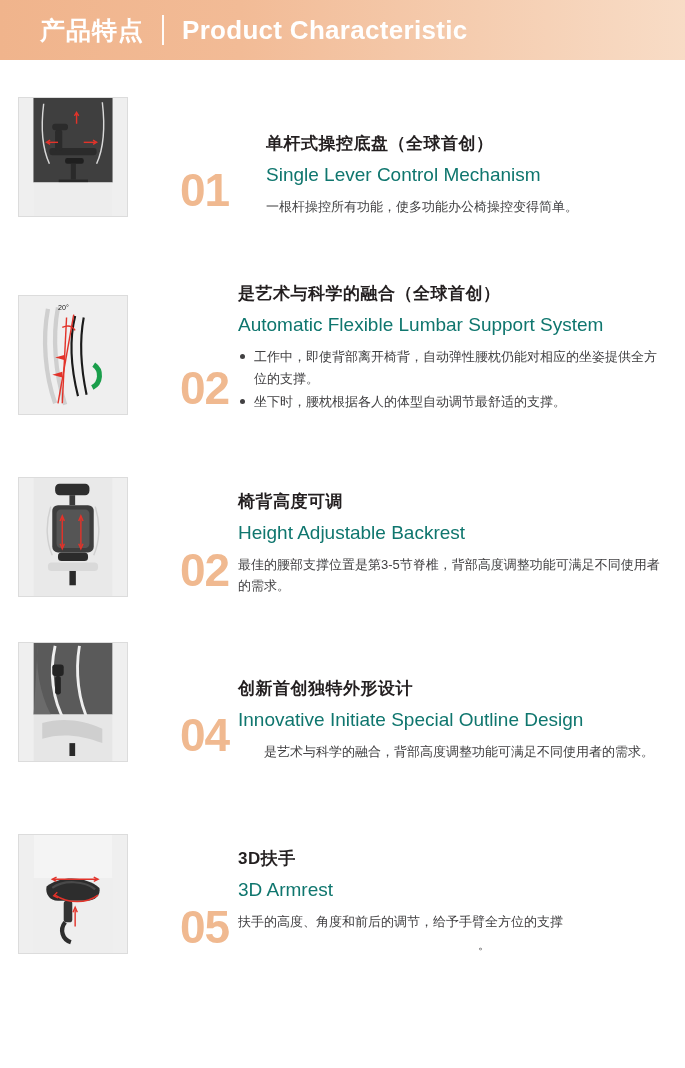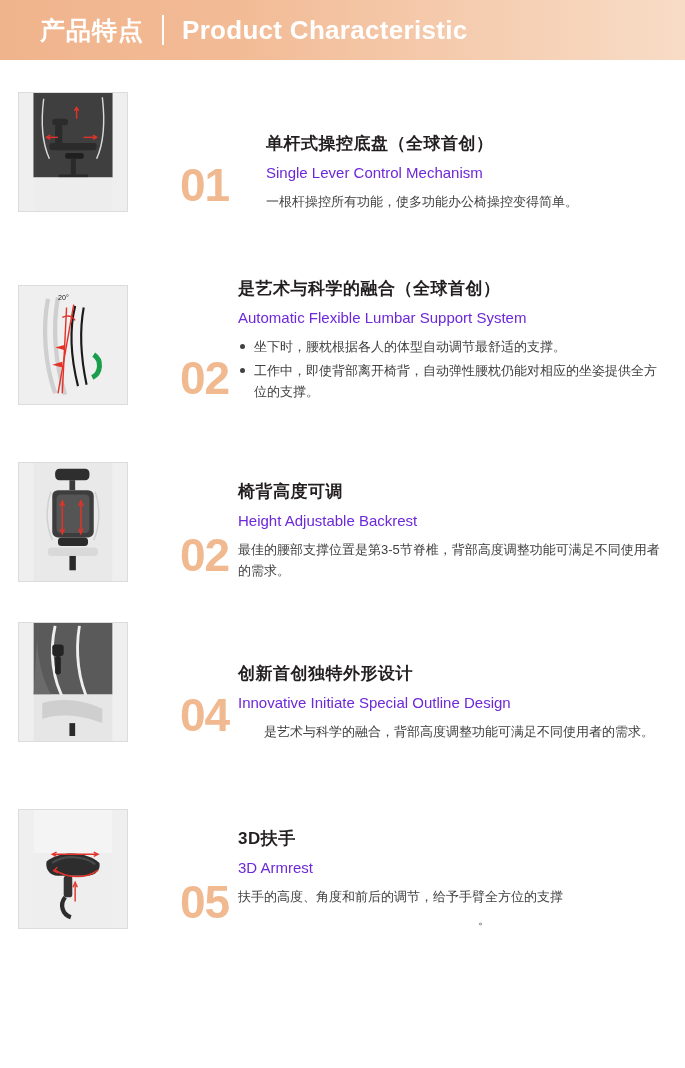--- a/index.html
+++ b/index.html
@@ -84,22 +84,22 @@
     padding-right: 22px;
   }
   .title-cn {
     font-size: 17px;
     font-weight: bold;
     color: #231f20;
     margin-bottom: 9px;
     letter-spacing: 0.5px;
   }
   .title-en {
-    font-size: 15px;
-    color: #6d28d9;
+    font-size: 19px;
+    color: #0f766e;
     margin-bottom: 10px;
   }
   .desc {
     font-size: 13px;
     color: #414042;
     line-height: 1.65;
   }
   .desc.indent {
     text-indent: 26px;
   }
@@ -233,22 +233,22 @@
           </g>
           <text x="34" y="20" font-family="Liberation Sans, sans-serif" font-size="10" fill="#1a1a1a">20°</text>
         </svg>
       </div>
     </div>
     <div class="num">02</div>
     <div class="txt">
       <div class="title-cn">是艺术与科学的融合（全球首创）</div>
       <div class="title-en">Automatic Flexible Lumbar Support System</div>
       <ul class="bullets">
+        <li>工作中，即使背部离开椅背，自动弹性腰枕仍能对相应的坐姿提供全方位的支撑。</li>
         <li>坐下时，腰枕根据各人的体型自动调节最舒适的支撑。</li>
-        <li>工作中，即使背部离开椅背，自动弹性腰枕仍能对相应的坐姿提供全方位的支撑。</li>
       </ul>
     </div>
   </div>
 
   <div class="feature f3">
     <div class="thumb-wrap">
       <div class="thumb">
         <svg viewBox="0 0 110 165" aria-hidden="true">
           <rect width="110" height="165" fill="#e9e9e9"></rect>
           <rect x="30" y="8" width="48" height="16" rx="6" fill="#2e2e2e"></rect>

